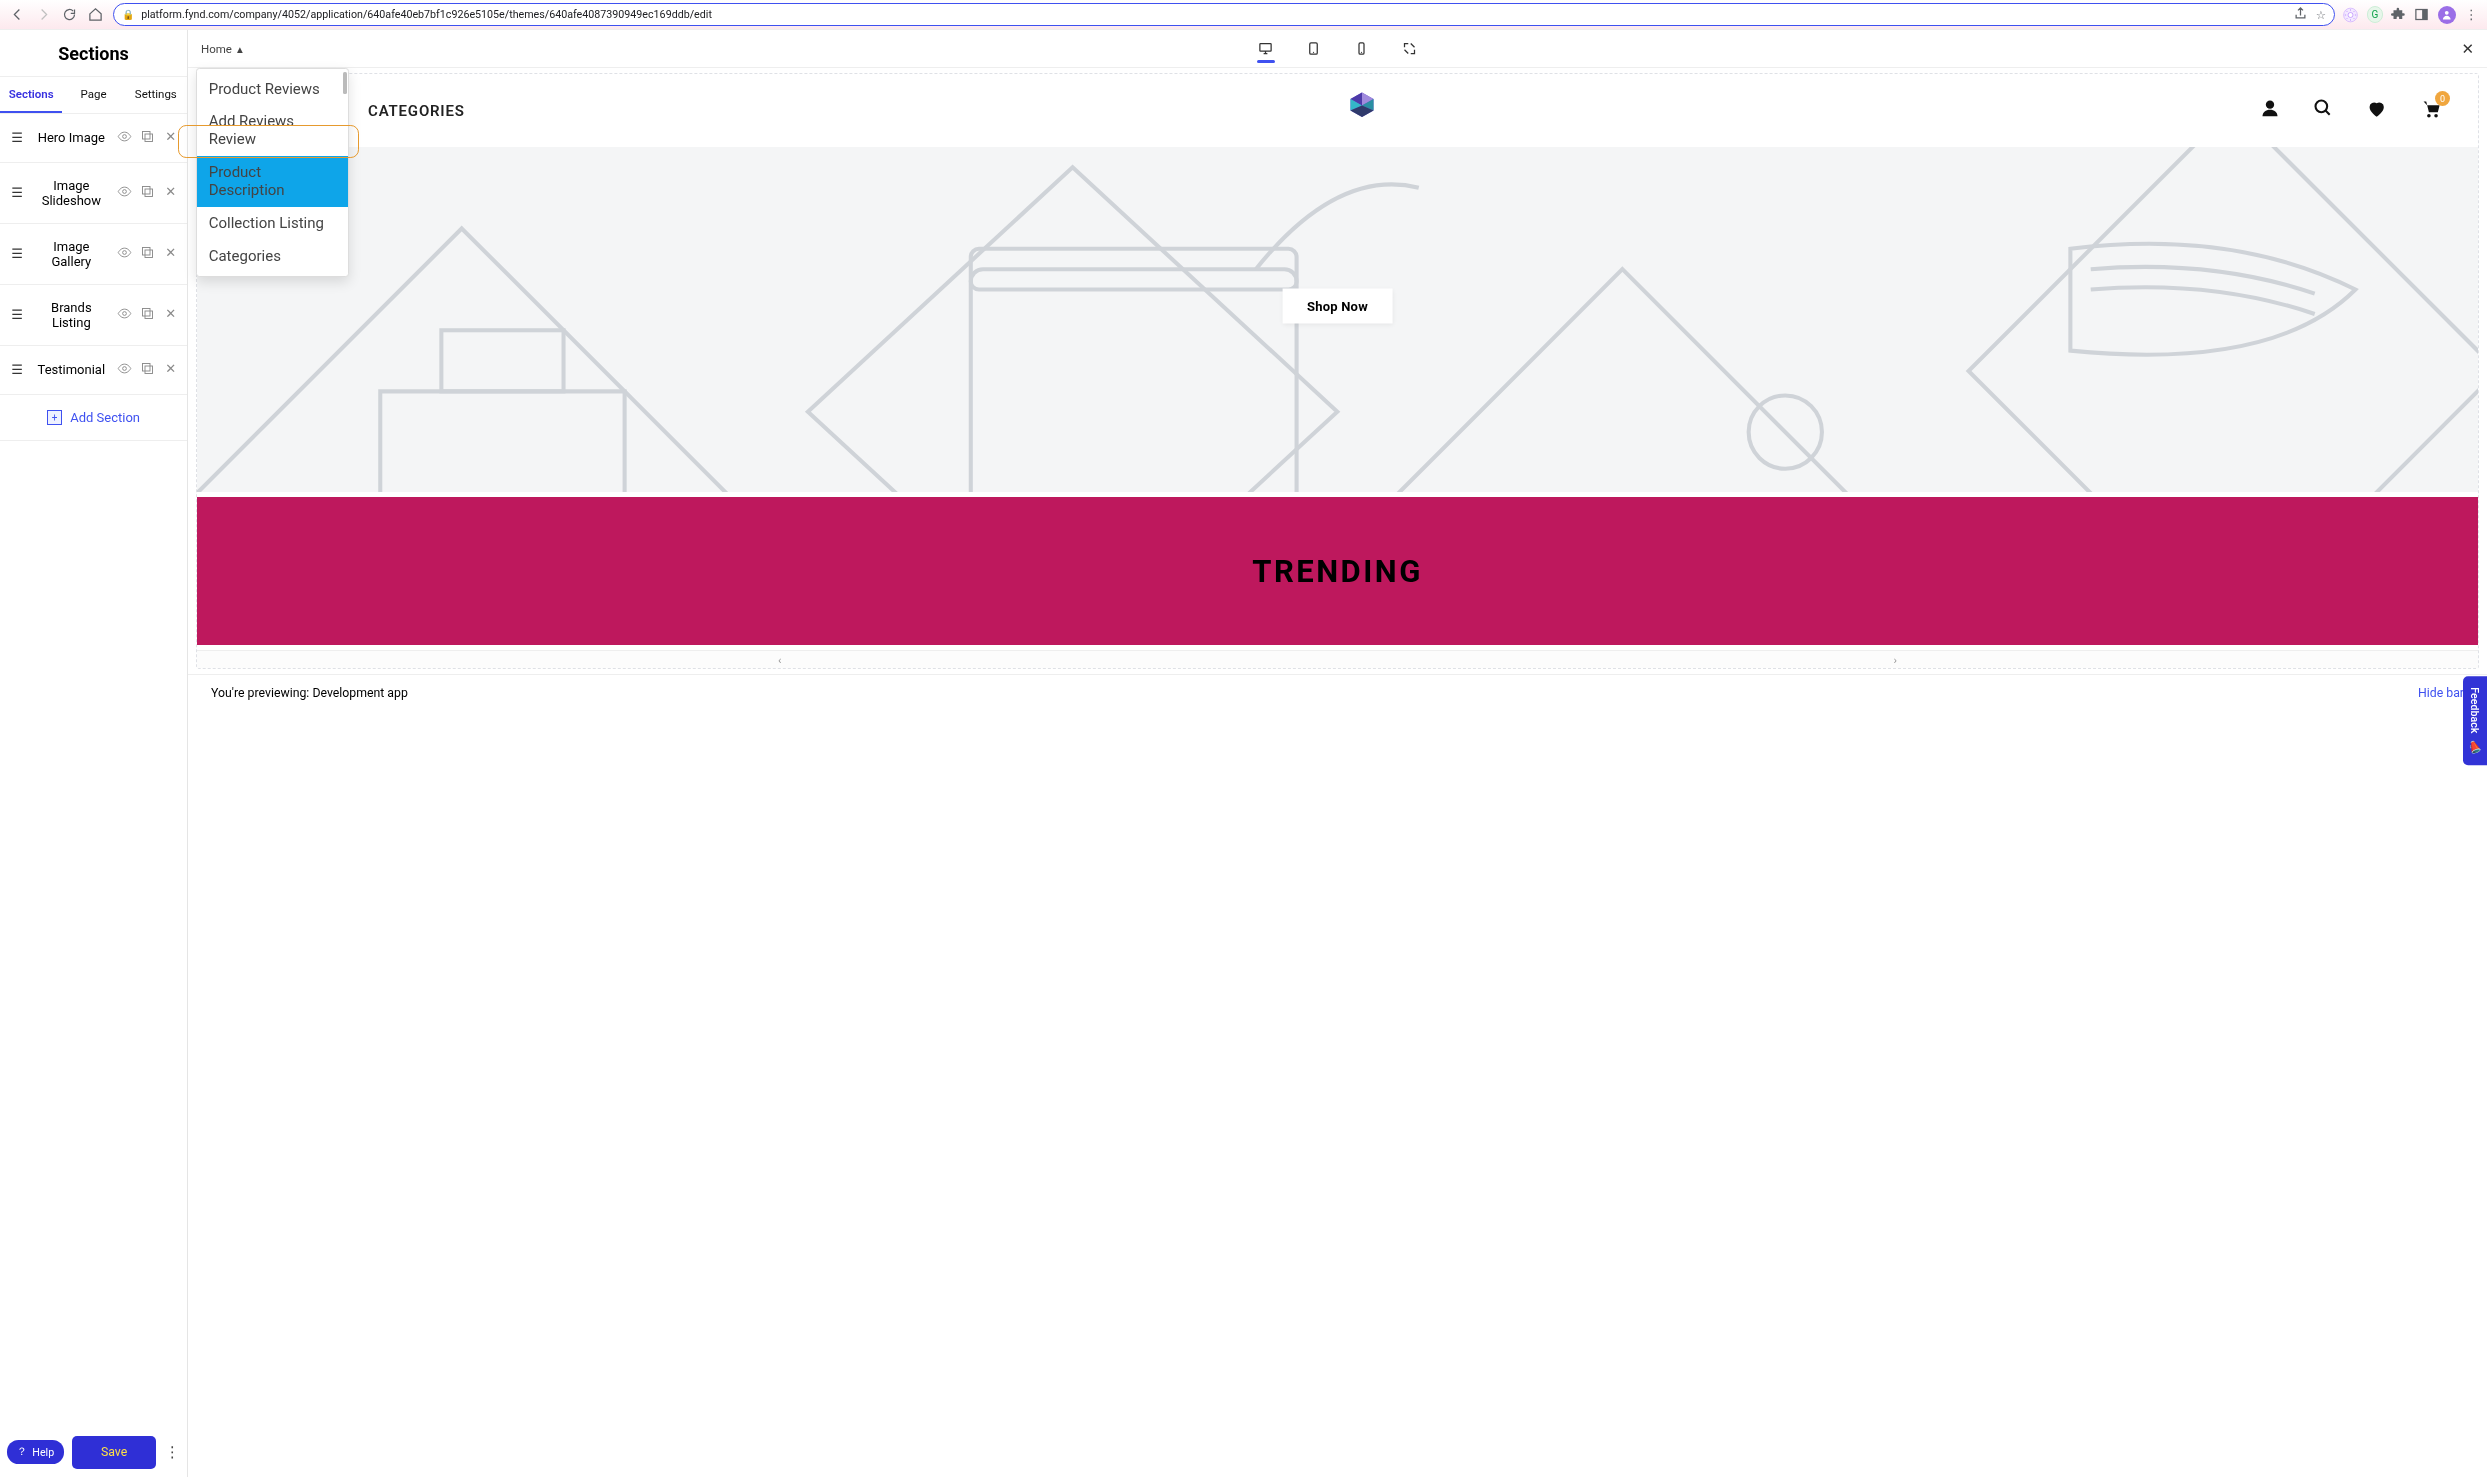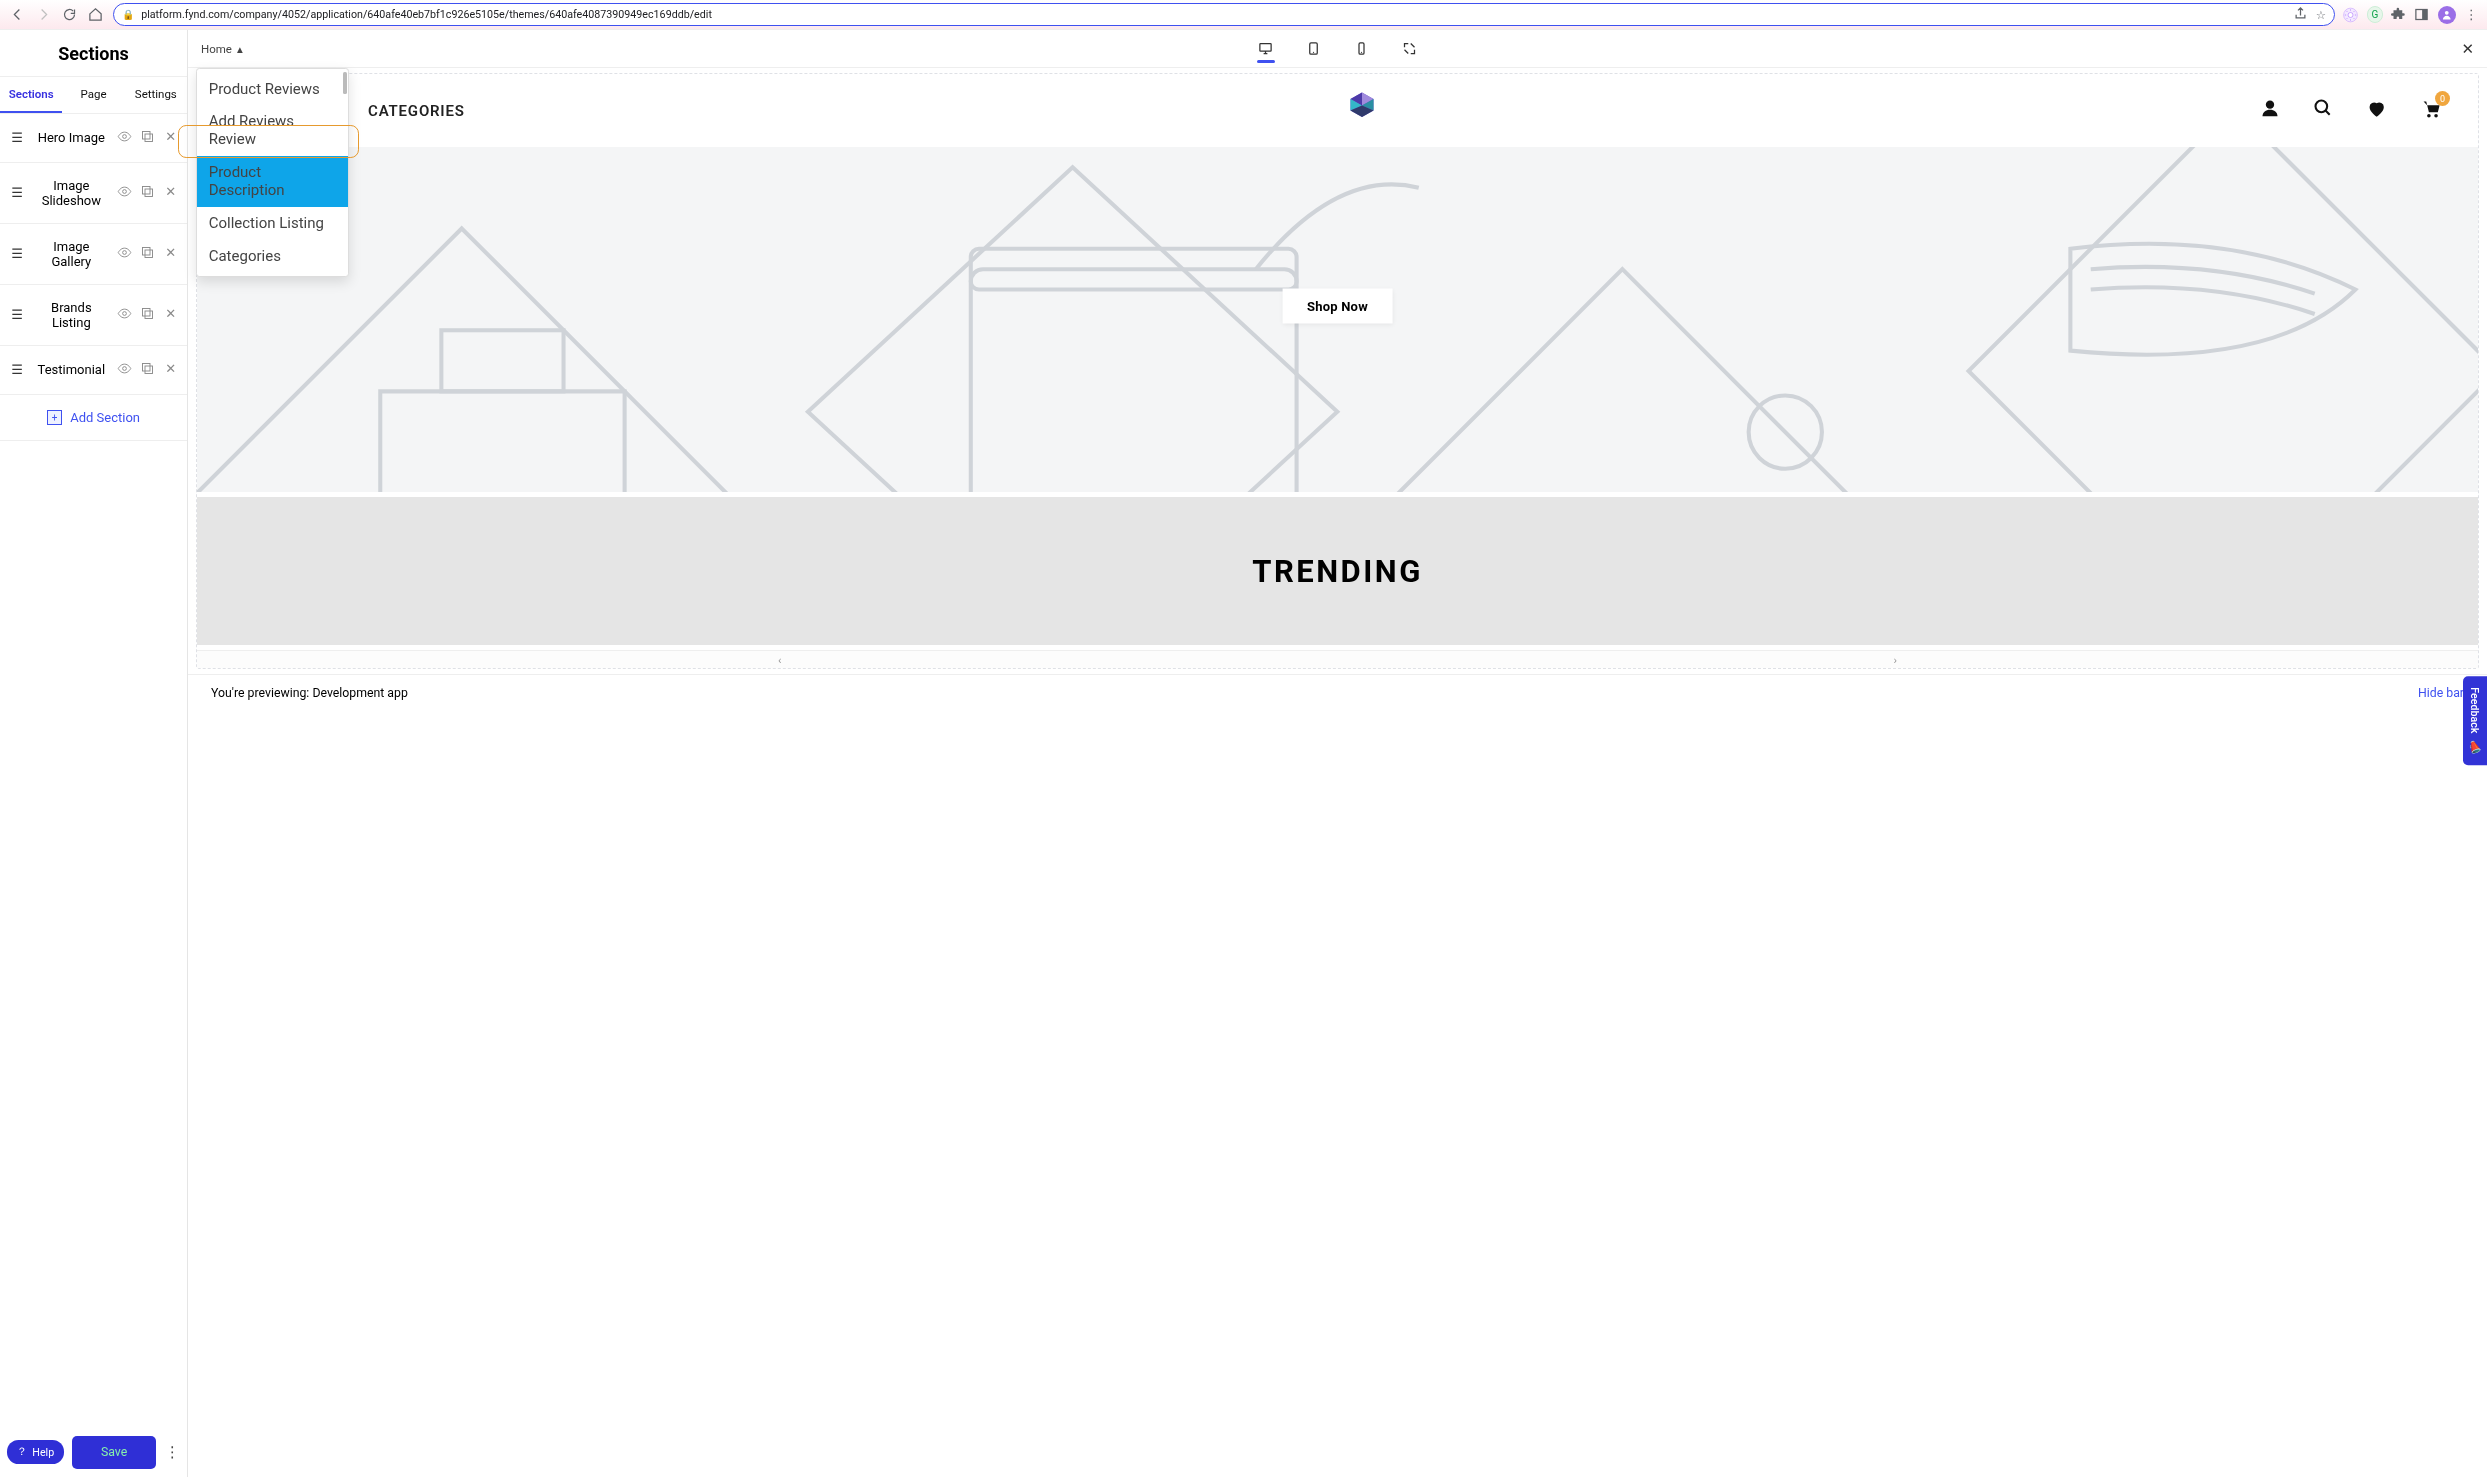--- a/index.html
+++ b/index.html
@@ -42,21 +42,21 @@
     border-bottom:0.8px solid #eee;
   }
   .drag { width:18px; text-align:center; color:#333; font-size:13px; }
   .item-label { flex:1; text-align:center; font-size:13px; }
   .row-actions { display:flex; gap:6.6px; color:#8a8a8a; }
   .row-actions span { width:16.4px; text-align:center; cursor:pointer; }
   .add-section { display:flex; align-items:center; justify-content:center; gap:8.2px; padding:15px 0; color:#3f51f0; font-size:13px; border-bottom:0.8px solid #eee; }
   .add-plus { width:15px;height:15px;border:0.8px solid #3f51f0;display:flex;align-items:center;justify-content:center;font-size:10px;background:#eef1ff;}
   .sidebar-footer { display:flex; align-items:center; gap:8.2px; padding:8.2px 6.6px; }
   .help-btn { background:#2f2fd6; color:#fff; font-size:10.7px; padding:5px 10px; border-radius:11.5px; display:flex; align-items:center; gap:5px; }
-  .save-btn { flex:1; background:#2f2fd6; color:#86efac; border-radius:5px; height:33px; display:flex; align-items:center; justify-content:center; font-size:12.3px; }
+  .save-btn { flex:1; background:#2f2fd6; color:#fde047; border-radius:5px; height:33px; display:flex; align-items:center; justify-content:center; font-size:12.3px; }
   .kebab { width:16.4px; text-align:center; color:#444; font-size:15px; }
 
   
   .main { flex:1; display:flex; flex-direction:column; min-width:0; position:relative; }
   .topbar { height:38px; display:flex; align-items:center; justify-content:space-between; padding:0 13px; border-bottom:0.8px solid #eee; position:relative; }
   .page-select { display:flex; align-items:center; gap:5px; color:#444; font-size:11.5px; cursor:pointer; }
   .device-group { display:flex; gap:30px; align-items:center; position:absolute; left:50%; transform:translateX(-50%); }
   .device { width:18px;height:18px; display:flex;align-items:center;justify-content:center;color:#333; position:relative; }
   .device.active::after { content:""; position:absolute; left:0; right:0; bottom:-5px; height:2.5px; background:#3f51f0; border-radius:1.6px; }
   .close-x { font-size:15px; color:#333; cursor:pointer; }
@@ -91,21 +91,21 @@
   .hero {
     position:relative; height:345px; background:#f4f5f6; overflow:hidden;
   }
   .hero svg { position:absolute; inset:0; }
   .shop-now {
     position:absolute; left:50%; top:46%; transform:translate(-50%,-50%);
     background:#fff; padding:10px 25px; font-weight:700; font-size:13px; letter-spacing:0.2px;
     box-shadow:0 1.6px 5px rgba(0,0,0,0.08);
   }
 
-  .trending-block { height:148px; display:flex; align-items:center; justify-content:center; background:#e5e5e5; margin:5px 0; }
+  .trending-block { height:148px; display:flex; align-items:center; justify-content:center; background:#be185d; margin:5px 0; }
   .trending-title { font-size:31px; font-weight:700; letter-spacing:2.5px; }
 
   .gutter-strip { height:18px; background:#fcfcfc; border-top:0.8px solid #eee; display:flex; align-items:center; justify-content:space-around; }
   .gutter-strip::before { content:"‹"; color:#999; font-size:11.5px; margin-left:25px; }
   .gutter-strip::after  { content:"›"; color:#999; font-size:11.5px; margin-right:25px; }
 
   .preview-bar {
     height:36px; display:flex; align-items:center; justify-content:space-between;
     padding:0 23px; border-top:0.8px solid #eee; font-size:12.3px;
   }

